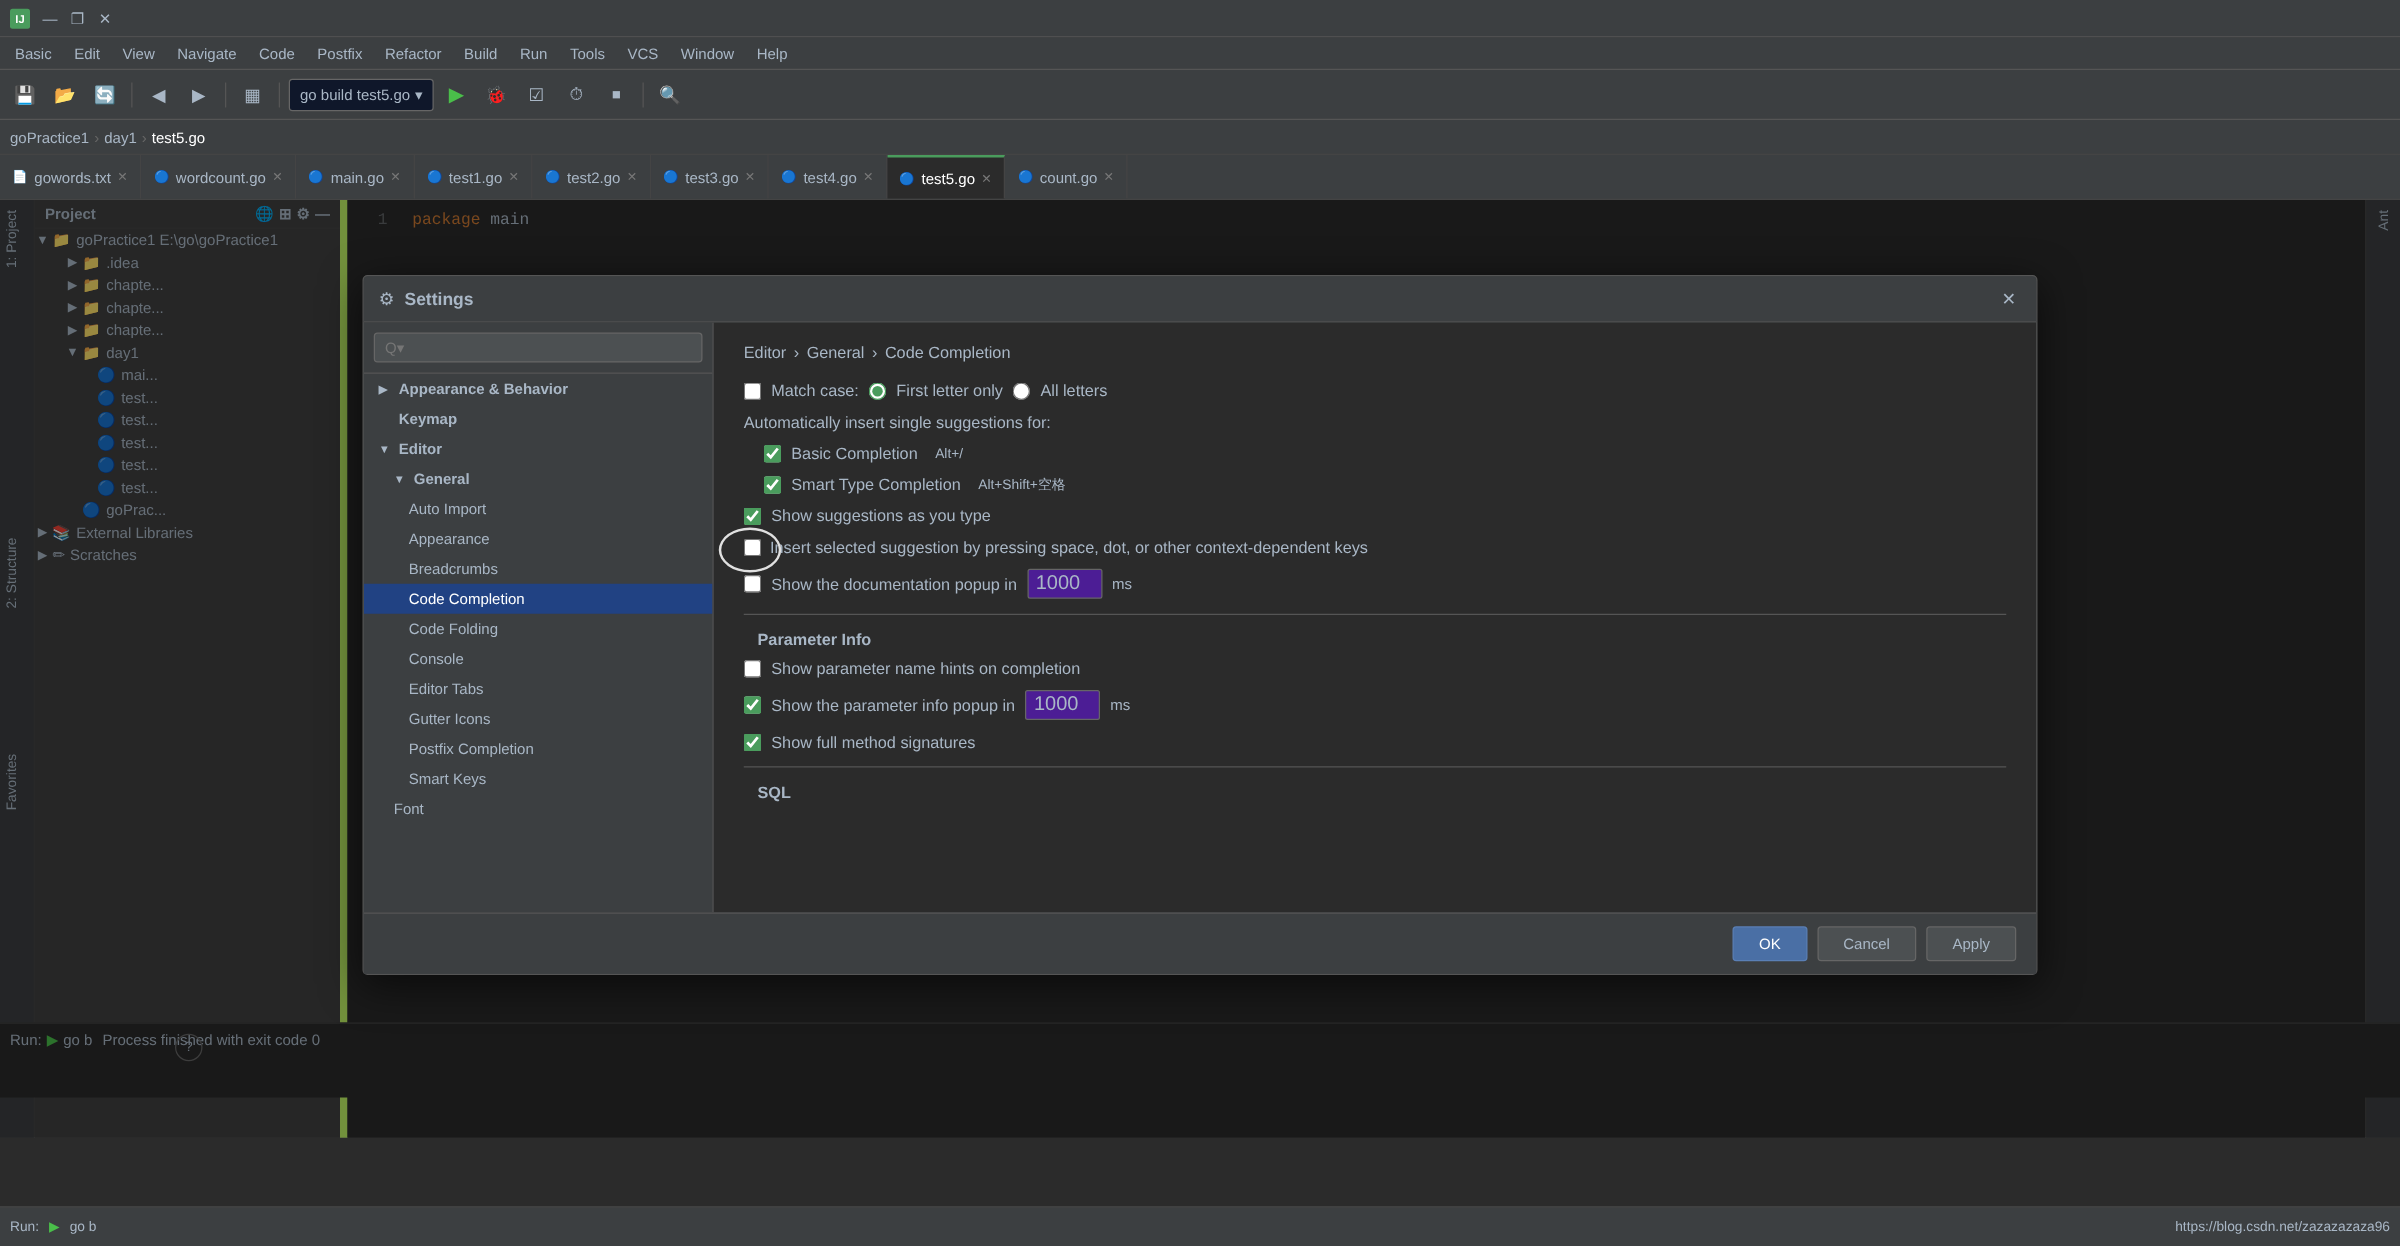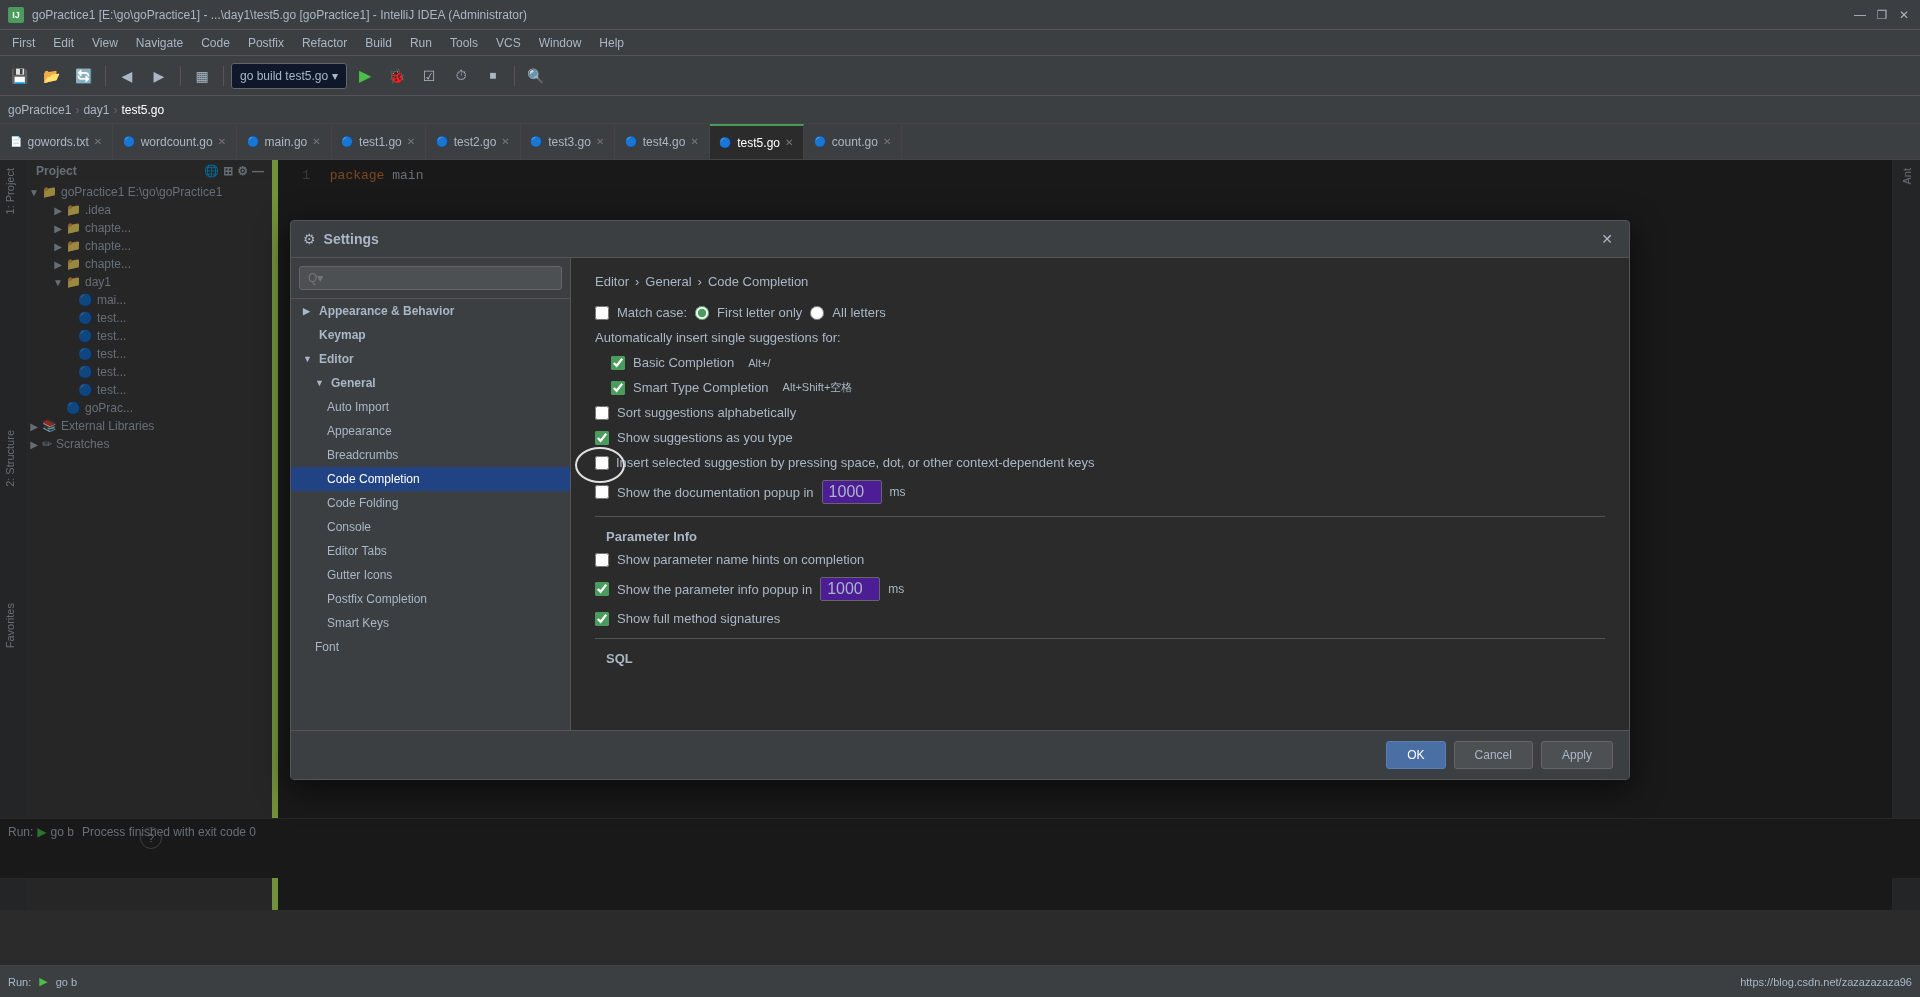--- a/index.html
+++ b/index.html
@@ -397,30 +397,29 @@
     
     ::-webkit-scrollbar { width: 6px; height: 6px; }
     ::-webkit-scrollbar-track { background: #3c3f41; }
     ::-webkit-scrollbar-thumb { background: #555; border-radius: 3px; }
   </style>
 </head>
 <body>
 
 <div class="title-bar">
   <div class="title-bar-icon">IJ</div>
-  <span class="title-bar-text">goPractice1 [E:\go\goPractice1] - ...\day1\test5.go [goPractice1] - IntelliJ IDEA (Administrator)</span>
   <div class="title-bar-controls">
     <button class="title-bar-btn">—</button>
     <button class="title-bar-btn">❐</button>
     <button class="title-bar-btn">✕</button>
   </div>
 </div>
 
 <div class="menu-bar">
-  <span class="menu-item">First</span>
+  <span class="menu-item">Basic</span>
   <span class="menu-item">Edit</span>
   <span class="menu-item">View</span>
   <span class="menu-item">Navigate</span>
   <span class="menu-item">Code</span>
   <span class="menu-item">Postfix</span>
   <span class="menu-item">Refactor</span>
   <span class="menu-item">Build</span>
   <span class="menu-item">Run</span>
   <span class="menu-item">Tools</span>
   <span class="menu-item">VCS</span>
@@ -707,24 +706,20 @@
             <label>Basic Completion</label>
             <span style="color:#a9b7c6; font-size:11px; margin-left:6px;">Alt+/</span>
           </div>
 
           <div class="setting-row" style="padding-left:16px; position:relative;">
             <input type="checkbox" class="checkbox-input" checked="" style="">
             <label>Smart Type Completion</label>
             <span style="color:#a9b7c6; font-size:11px; margin-left:6px;">Alt+Shift+空格</span>
           </div>
 
-          <div class="setting-row">
-            <input type="checkbox" class="checkbox-input" style="">
-            <label>Sort suggestions alphabetically</label>
-          </div>
 
           <div class="setting-row">
             <input type="checkbox" class="checkbox-input" checked="" style="">
             <label>Show suggestions as you type</label>
           </div>
 
           <div class="setting-row" style="position:relative;">
             <div style="position:relative; display:inline-flex; align-items:center; gap:7px;">
               <div style="position:absolute; left:-20px; top:-8px; width:50px; height:36px; border:2.5px solid #e0e0e0; border-radius:50%; pointer-events:none;"></div>
               <input type="checkbox" class="checkbox-input" style="">

